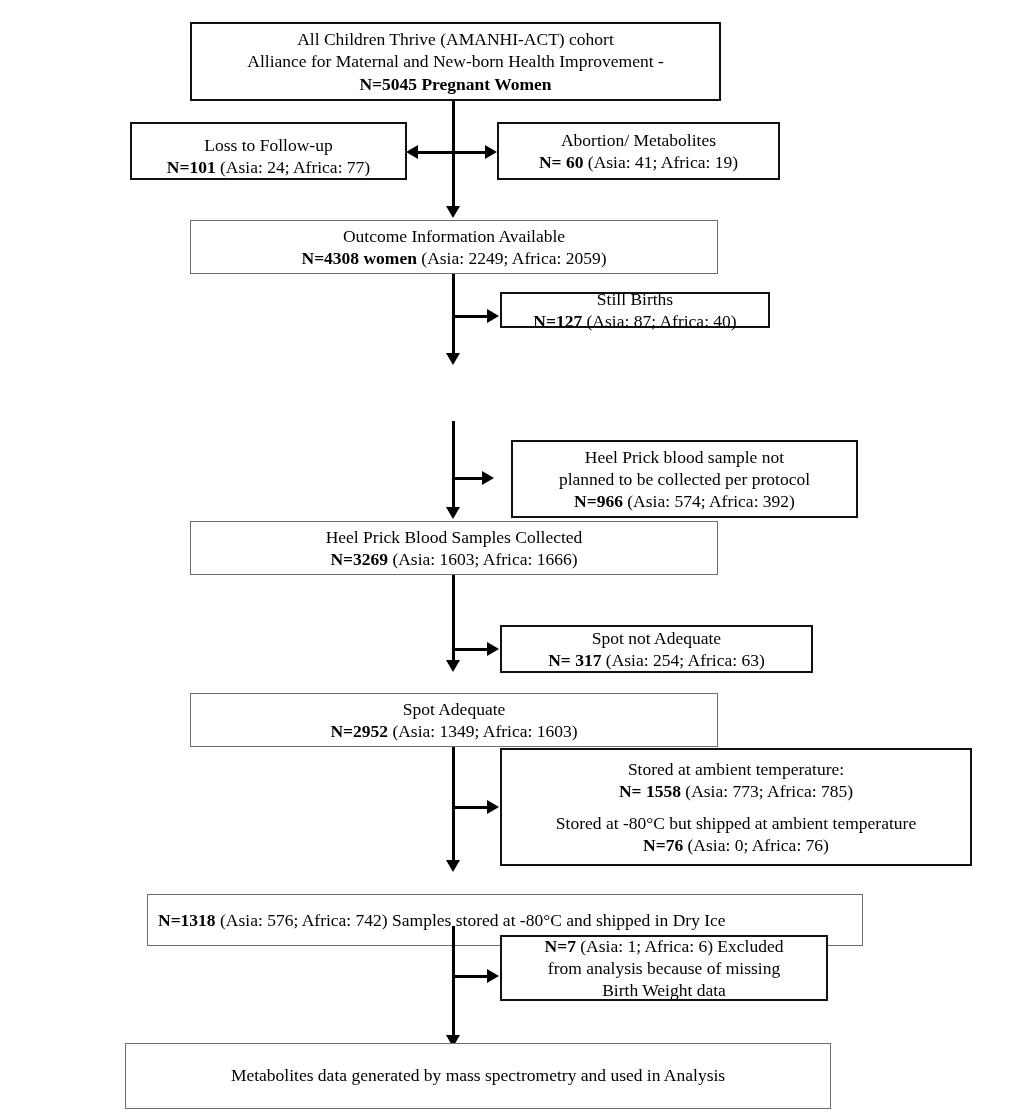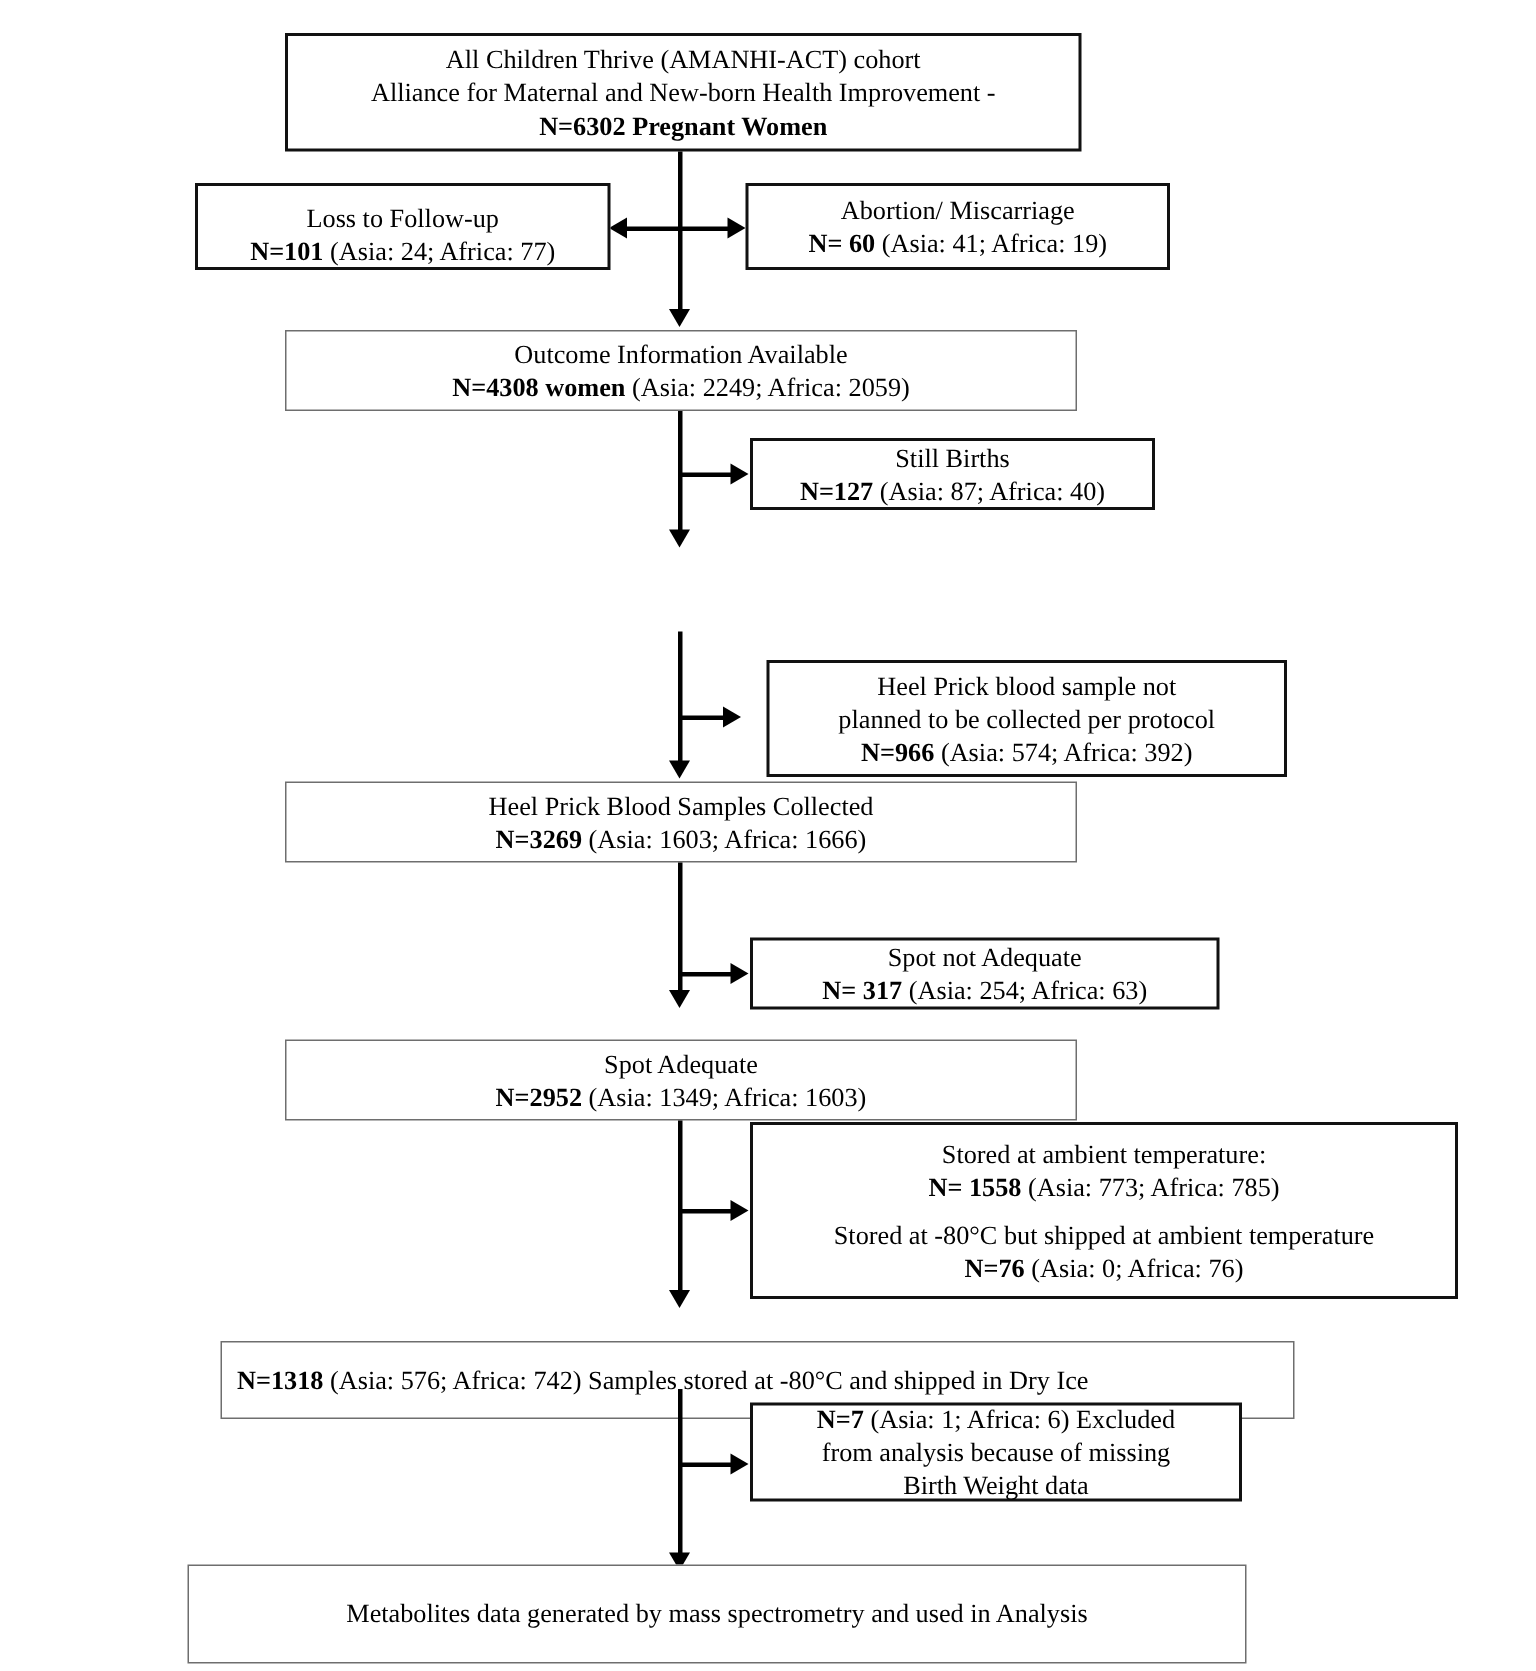--- a/index.html
+++ b/index.html
@@ -85,53 +85,53 @@
   }
 </style>
 </head>
 <body>
 
 <div id="canvas">
 
   <div class="node thick" style="left:190px; top:22px; width:531px; height:79px;">
     <span class="ln">All Children Thrive (AMANHI-ACT) cohort</span>
     <span class="ln">Alliance for Maternal and New-born Health Improvement -</span>
-    <span class="ln"><b>N=6302 Pregnant Women</b></span>
+    <span class="ln"><b>N=5045 Pregnant Women</b></span>
   </div>
 
   <div class="vline" style="left:452px; top:101px; height:106px;"></div>
   <div class="arrow-down" style="left:446px; top:206px;"></div>
 
   <div class="hline" style="left:418px; top:151px; width:36px;"></div>
   <div class="arrow-left" style="left:406px; top:145px;"></div>
 
   <div class="hline" style="left:452px; top:151px; width:34px;"></div>
   <div class="arrow-right" style="left:485px; top:145px;"></div>
 
   <div class="node thick" style="left:130px; top:122px; width:277px; height:58px;justify-content:flex-end;">
     <span class="ln">Loss to Follow-up</span>
     <span class="ln"><b>N=101</b><span> (Asia: 24; Africa: 77)</span></span>
   </div>
 
   <div class="node thick" style="left:497px; top:122px; width:283px; height:58px;">
-    <span class="ln">Abortion/ Miscarriage</span>
+    <span class="ln">Abortion/ Metabolites</span>
     <span class="ln"><b>N= 60</b><span> (Asia: 41; Africa: 19)</span></span>
   </div>
 
   <div class="node thin" style="left:190px; top:220px; width:528px; height:54px;">
     <span class="ln">Outcome Information Available</span>
     <span class="ln"><b>N=4308 women</b><span> (Asia: 2249; Africa: 2059)</span></span>
   </div>
 
   <div class="vline" style="left:452px; top:274px; height:80px;"></div>
   <div class="arrow-down" style="left:446px; top:353px;"></div>
   <div class="hline" style="left:452px; top:315px; width:36px;"></div>
   <div class="arrow-right" style="left:487px; top:309px;"></div>
 
-  <div class="node thick" style="left:500px; top:292px; width:270px; height:48px;">
+  <div class="node thick" style="left:500px; top:292px; width:270px; height:36px;">
     <span class="ln">Still Births</span>
     <span class="ln"><b>N=127</b><span> (Asia: 87; Africa: 40)</span></span>
   </div>
 
 
   <div class="vline" style="left:452px; top:421px; height:87px;"></div>
   <div class="arrow-down" style="left:446px; top:507px;"></div>
   <div class="hline" style="left:452px; top:477px; width:31px;"></div>
   <div class="arrow-right" style="left:482px; top:471px;"></div>
 

